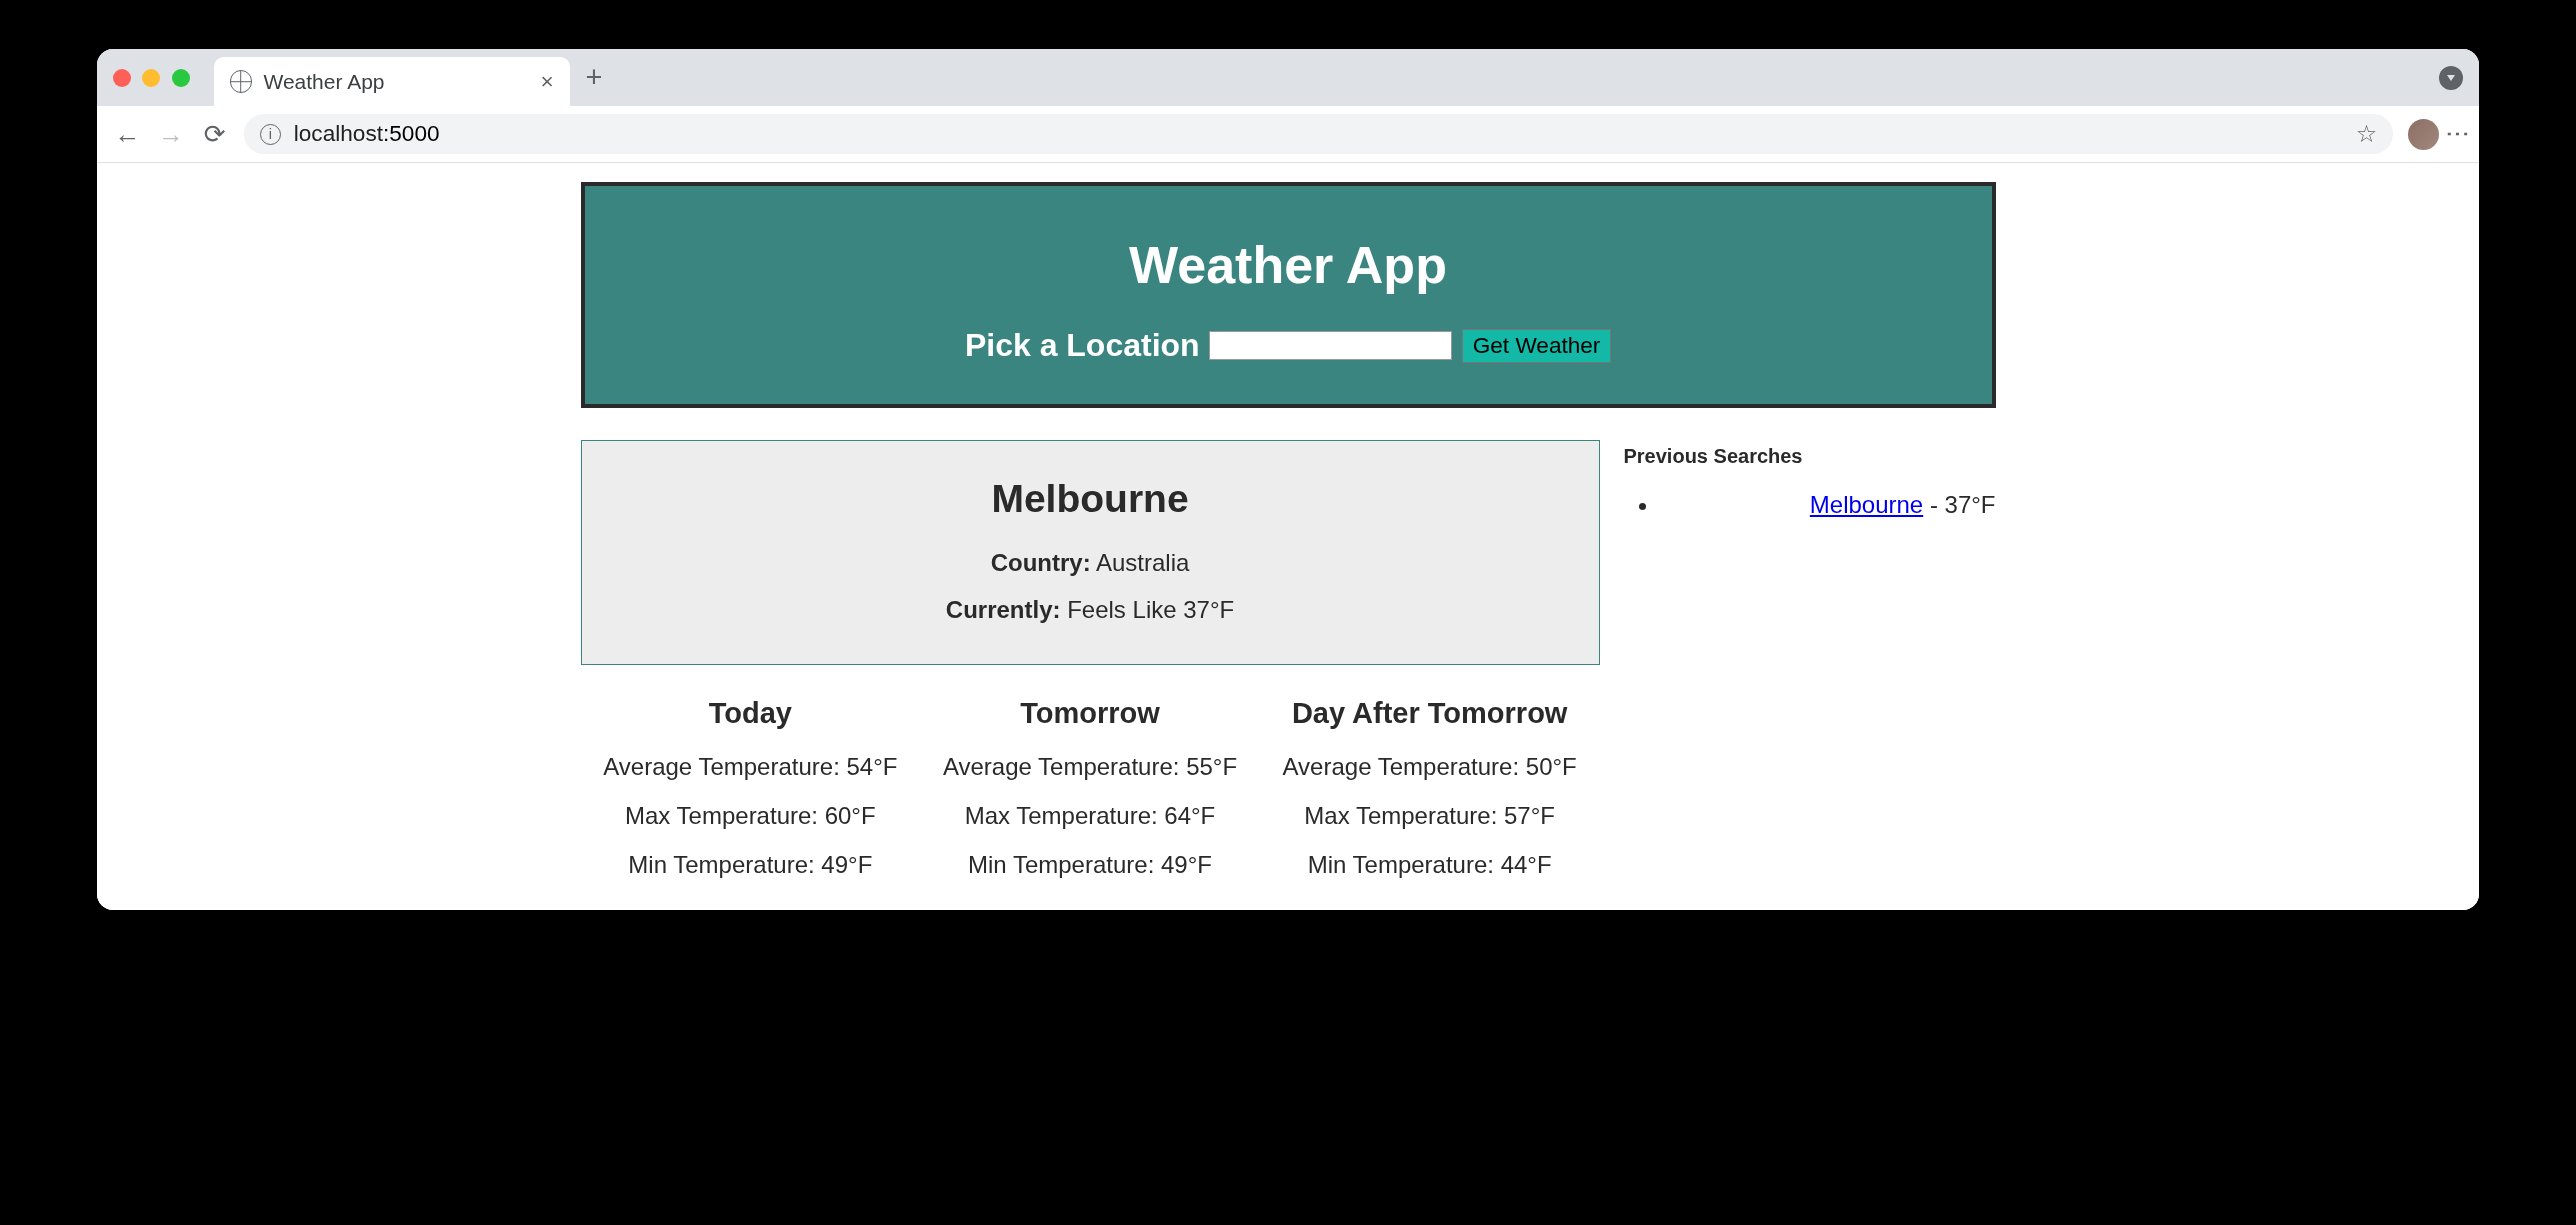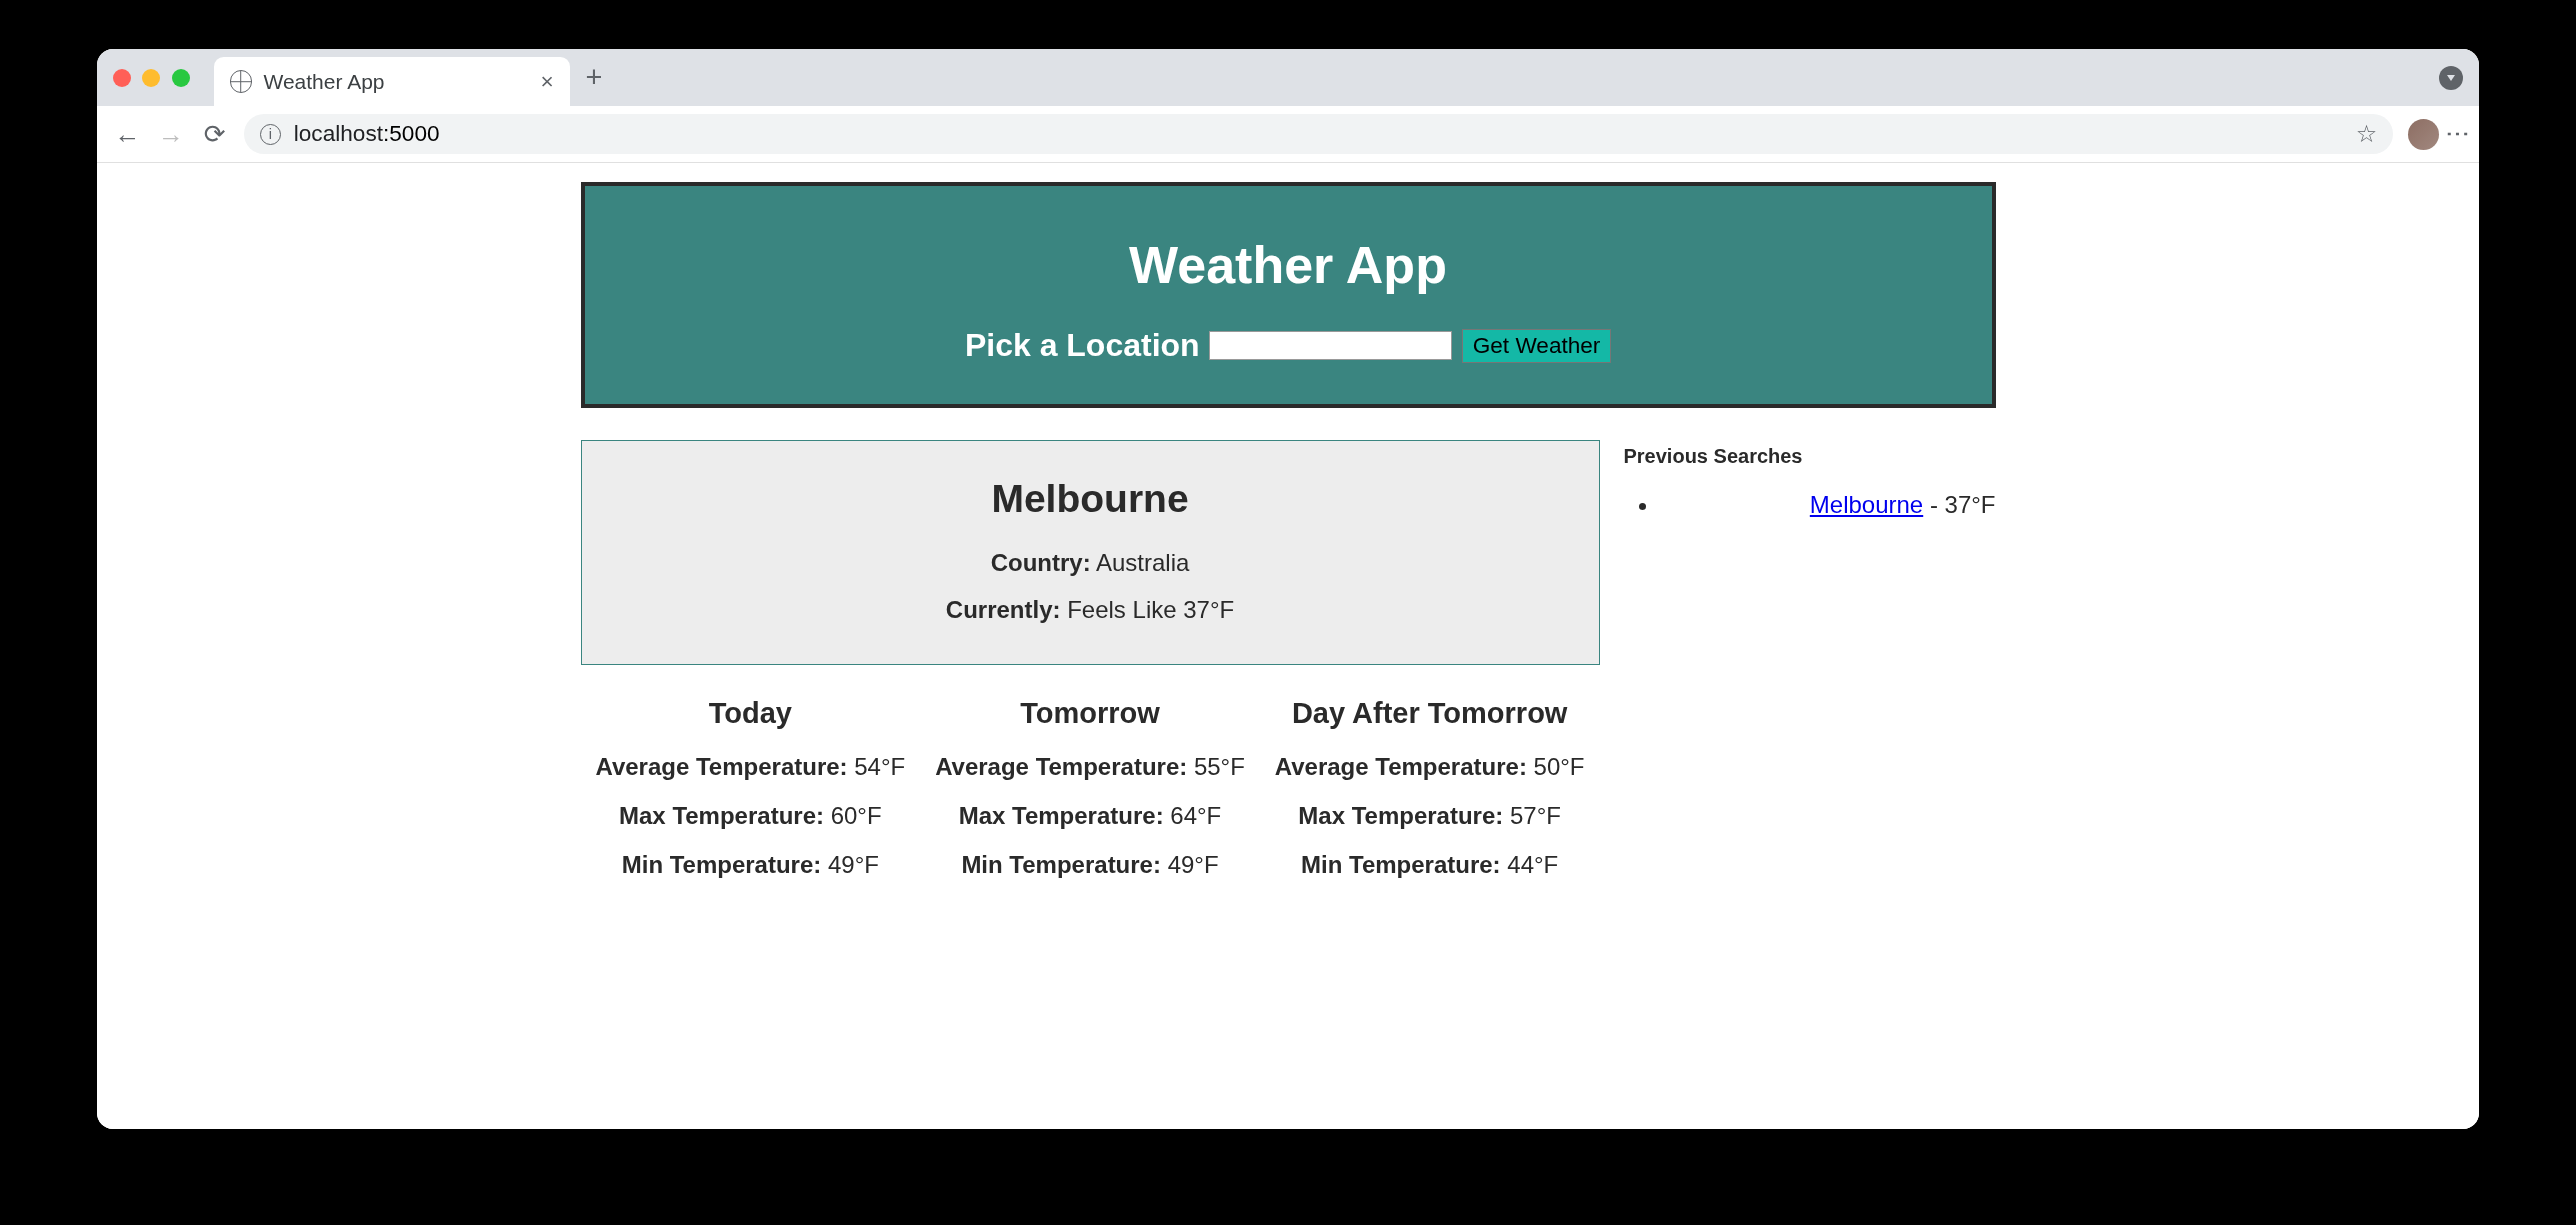--- a/index.html
+++ b/index.html
@@ -7,21 +7,21 @@
       background: #000;
       font-family: Verdana, Geneva, Tahoma, sans-serif;
       width: 2576px;
       height: 1226px;
       padding: 49px 97px;
     }
     .window {
       background: #fff;
       border-radius: 16px;
       overflow: hidden;
-      height: 1080px;
+      height: 861px;
       box-shadow: 0 3.2px 24px rgba(0,0,0,0.5);
     }
     
     .chrome-top {
       background: #dee1e6;
       height: 57px;
       display: flex;
       align-items: center;
       padding: 0 16px;
       position: relative;
@@ -112,21 +112,21 @@
       padding: 36px 16px 40px;
     }
     .card h2 { font-size: 39px; font-weight:bold; color:#2a2a2a; margin-bottom: 27.5px;}
     .card p { font-size: 24px; color:#2a2a2a; margin-bottom: 19.4px;}
     .card p:last-child{margin-bottom:0;}
     .card .lbl { font-weight:bold; }
 
     .forecast { display:flex; justify-content:space-around; margin-top: 32px; text-align:center;}
     .fc-col h3 { font-size:29px; font-weight:bold; color:#2a2a2a; margin-bottom: 22.6px;}
     .fc-col p { font-size:24px; color:#2a2a2a; margin-bottom: 21px;}
-    .fc-col .lbl { font-weight:bold; }
+    .fc-col .lbl { font-weight:normal; }
 
     .side-col h3 { font-size:20px; font-weight:bold; color:#2a2a2a; margin-bottom: 22.6px;}
     .side-col ul { list-style: disc; padding-left: 36px; font-size:24px; color:#2a2a2a;text-align:right;}
     .side-col a { color:#0000ee; text-decoration:underline; }
   </style>
 </head>
 <body>
 
 <div class="window">
   <div class="chrome-top">

